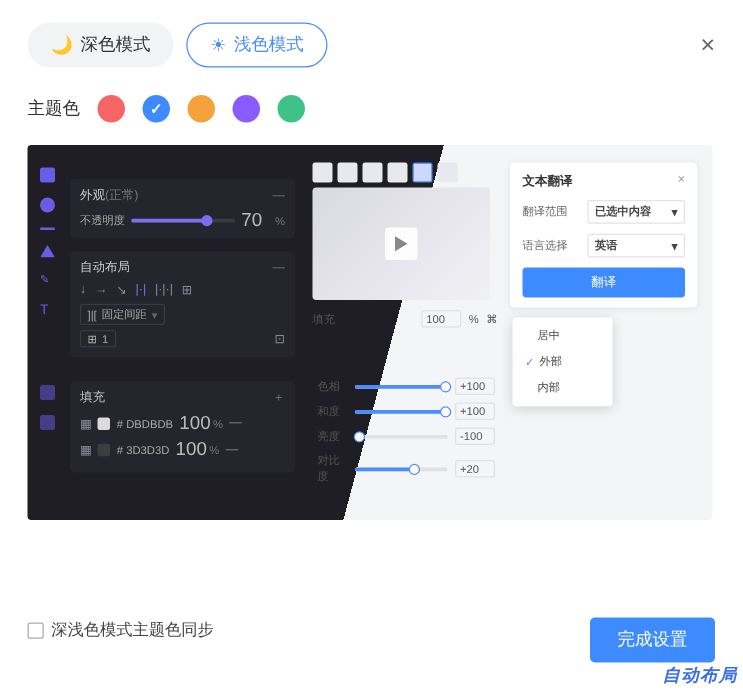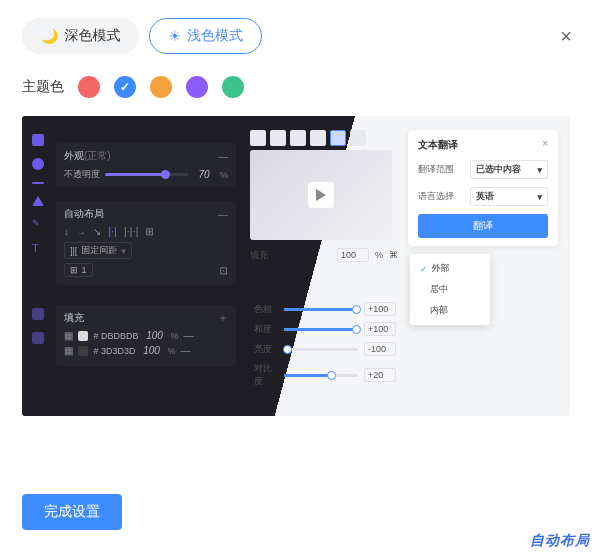--- a/index.html
+++ b/index.html
@@ -24,21 +24,21 @@
 .side-icon.pen::after { content: "✎"; color: #6b5ce7; }
 .side-icon.txt::after { content: "T"; color: #6b5ce7; font-size: 11px; }
 .side-icon.bl { background: #6b5ce7; opacity: 0.5; }
 
 .panel { position: absolute; background: #25252d; border-radius: 4px; padding: 6px 8px; color: #aaa; margin-top: 13px; }
 .panel-title { font-size: 10px; color: #c9c9d4; margin-bottom: 5px; display: flex; align-items: center; justify-content: space-between; }
 .slider-row { display: flex; align-items: center; gap: 5px; }
 .slider-track { flex: 1; height: 3px; background: #3a3a44; border-radius: 2px; position: relative; }
 .slider-fill { position: absolute; left: 0; top: 0; bottom: 0; background: #7d6df0; border-radius: 2px; }
 .slider-thumb { position: absolute; top: -3px; width: 9px; height: 9px; background: #7d6df0; border-radius: 50%; }
-.small-val { color: #bbb; font-size: 10px; width: 22px; text-align: center; font-style: italic; }
+.small-val { color: #bbb; font-size: 15px; width: 22px; text-align: left; }
 .pct { color: #777; font-size: 9px; }
 
 .p-appear { left: 34px; top: 14px; width: 180px; }
 .p-auto { left: 34px; top: 72px; width: 180px; padding-bottom: 8px; }
 .icon-row { display: flex; gap: 7px; margin: 5px 0; }
 .iri { color: #8a8a9c; font-size: 10px; }
 .gap-row { display: flex; align-items: center; gap: 6px; margin-top: 4px; }
 .gap-box { border: 1px solid #3a3a44; border-radius: 2px; padding: 1px 5px; display: flex; align-items: center; gap: 4px; }
 .p-fill { left: 34px; top: 176px; width: 180px; padding-bottom: 10px; }
 .fill-row { display: flex; align-items: center; gap: 5px; margin-top: 4px; }
@@ -262,30 +262,34 @@
       <span>语言选择</span>
       <div class="tf-sel">
         <span>英语</span>
         <span>▾</span>
       </div>
     </div>
     <button class="trans-btn">翻译</button>
   </div>
 
   <div class="dd-menu">
+    <div class="dd-item">
+        <span>居中</span>
+      </div>
     <div class="dd-item sel">
         <span>外部</span>
       </div>
     <div class="dd-item">
-        <span>居中</span>
-      </div>
-    <div class="dd-item">
         <span>内部</span>
       </div>
   </div>
 
 </div>
 
 <div class="bottom-row">
+  <div class="cb-row">
+    <div class="cb"></div>
+    <span>深浅色模式主题色同步</span>
+  </div>
   <button class="done-btn">完成设置</button>
 </div>
 
 <div class="watermark">自动布局</div>
 
 </body></html>

